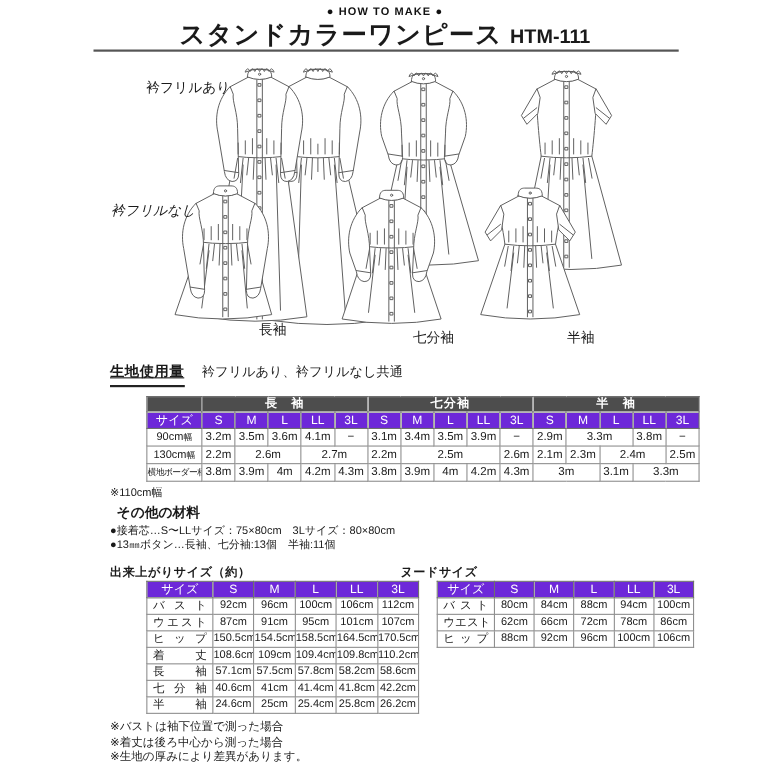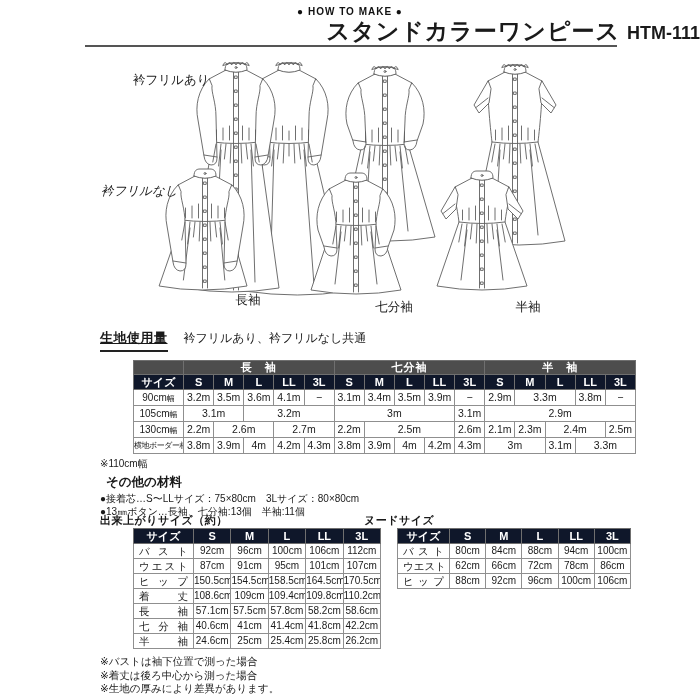--- a/index.html
+++ b/index.html
@@ -5,21 +5,21 @@
   html,body{margin:0;padding:0;}
   body{
     width:700px;height:700px;position:relative;background:#ffffff;
     font-family:"Liberation Sans","DejaVu Sans",sans-serif;color:#1a1a1a;
     overflow:hidden;
   }
   .abs{position:absolute;}
 
   
   #kicker{top:6px;left:0;width:700px;text-align:center;font-size:10px;font-weight:bold;letter-spacing:1px;color:#111;}
-  #title-row{top:16px;left:0;width:700px;display:flex;justify-content:flex-end;align-items:baseline;gap:7px;}
+  #title-row{top:16px;left:0;width:700px;display:flex;justify-content:center;align-items:baseline;gap:7px;}
   #page-title{font-size:23px;font-weight:bold;letter-spacing:1px;}
   #model-no{font-size:18px;font-weight:bold;}
   #title-rule{top:45px;left:85px;width:532px;height:2px;background:#555;}
 
   
   .art-label{font-size:12.5px;color:#1a1a1a;white-space:nowrap;}
   #lbl-frill{top:72px;left:133px;}
   #lbl-nofrill{top:183px;left:101px;font-style:italic;}
   .sleeve-label{text-align:center;width:90px;}
   #lbl-long{top:292px;left:203px;}
@@ -29,21 +29,21 @@
   
   #fabric-section{top:329px;left:100px;width:503px;}
   .sec-head{display:flex;align-items:baseline;}
   .sec-title{font-size:13px;font-weight:bold;border-bottom:2px solid #222;padding-bottom:3px;letter-spacing:.5px;text-decoration:underline;}
   .sec-sub{font-size:12px;margin-left:16px;}
 
   table{border-collapse:collapse;table-layout:fixed;background:#fff;margin-left:33px;}
   td{border:1px solid #8f8f8f;font-size:10.5px;text-align:center;padding:0;height:15px;
      line-height:1;white-space:nowrap;overflow:hidden;}
   tr.gh td{background:#4d4d4d;color:#fff;font-weight:bold;border-color:#6f6f6f;height:13px;font-size:11px;letter-spacing:1px;}
-  tr.sh td{background:#0f172a;color:#fff;font-weight:bold;border-color:#6f6f6f;height:14px;font-size:11px;}
+  tr.sh td{background:#6d28d9;color:#fff;font-weight:normal;border-color:#6f6f6f;height:14px;font-size:11px;}
   #fabric-table{width:503px;margin-top:8px;}
   #fabric-table td.lab{font-size:10px;}
   #fabric-table td.lab .sfx{font-size:8px;}
   #fabric-table td.lab.small{font-size:8px;letter-spacing:-0.5px;}
   .tbl-note{font-size:10px;margin-top:3px;}
 
   #materials{margin-top:3px;}
   #materials .m-title{font-size:12.5px;font-weight:bold;padding-left:6px;margin-bottom:2px;}
   #materials .m-item{font-size:10px;line-height:1.26;}
 
@@ -401,28 +401,20 @@
           <td>3.4m</td>
           <td>3.5m</td>
           <td>3.9m</td>
           <td>−</td>
           <td>2.9m</td>
           <td colspan="2">3.3m</td>
           <td>3.8m</td>
           <td>−</td>
         </tr>
         <tr>
-          <td class="lab"><span>105cm</span><span class="sfx">幅</span></td>
-          <td colspan="2">3.1m</td>
-          <td colspan="3">3.2m</td>
-          <td colspan="4">3m</td>
-          <td>3.1m</td>
-          <td colspan="5">2.9m</td>
-        </tr>
-        <tr>
           <td class="lab"><span>130cm</span><span class="sfx">幅</span></td>
           <td>2.2m</td>
           <td colspan="2">2.6m</td>
           <td colspan="2">2.7m</td>
           <td>2.2m</td>
           <td colspan="3">2.5m</td>
           <td>2.6m</td>
           <td>2.1m</td>
           <td>2.3m</td>
           <td colspan="2">2.4m</td>

